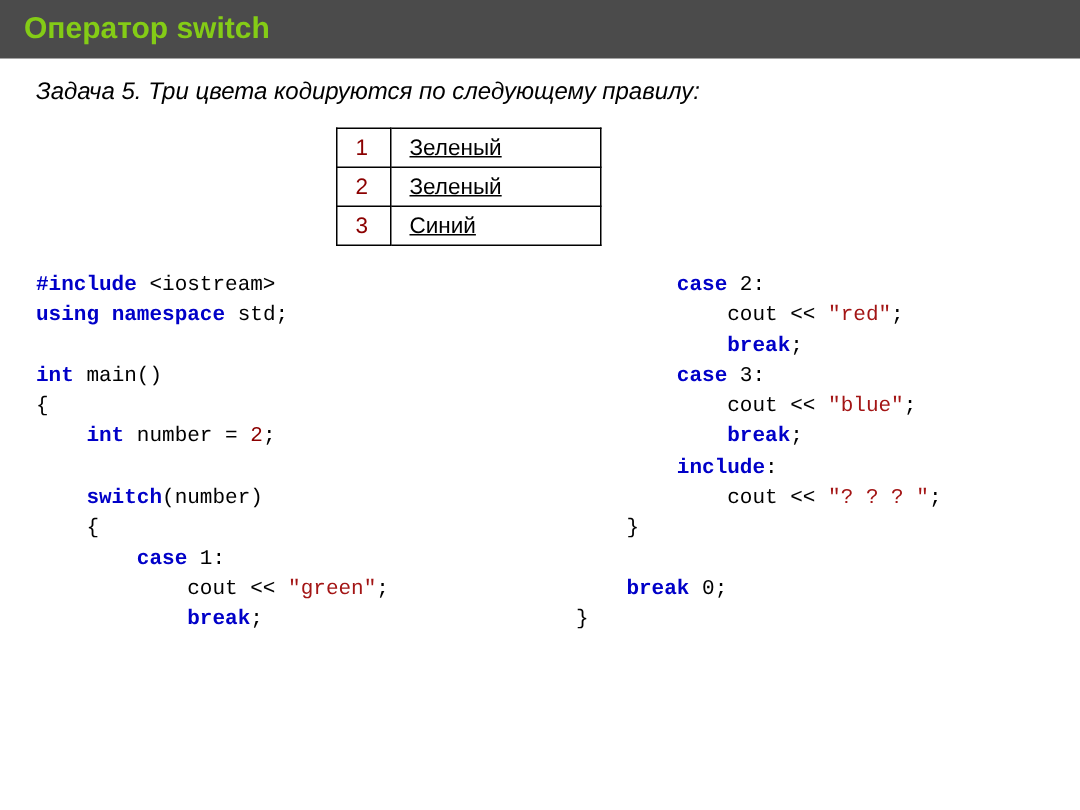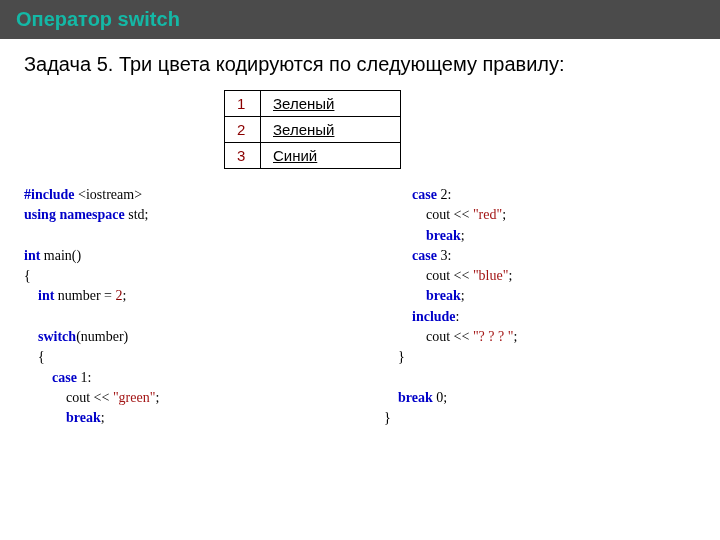--- a/index.html
+++ b/index.html
@@ -5,52 +5,53 @@
   * { margin: 0; padding: 0; box-sizing: border-box; }
   body {
     width: 720px;
     height: 540px;
     font-family: Arial, sans-serif;
     background: #ffffff;
     color: #000000;
   }
   .header {
     background: #4b4b4b;
-    color: #14b8a6;
+    color: #84cc16;
     padding: 8px 16px;
     font-size: 20px;
     font-weight: bold;
   }
   .content {
     padding: 14px 24px;
   }
   .task-text {
-    font-size: 20px;
+    font-size: 16px;
     margin-bottom: 14px;
+    font-style: italic;
   }
   .color-table {
     border-collapse: collapse;
     margin: 0 0 16px 200px;
   }
   .color-table td {
     border: 1.5px solid #000;
     padding: 4px 12px;
     font-size: 15px;
   }
   .color-table td.num {
     width: 36px;
     text-align: left;
   }
   .color-table td.name {
     width: 140px;
     text-decoration: underline;
   }
   .code-area {
     display: flex;
-    font-family: Liberation Serif, serif;
+    font-family: Liberation Mono, monospace;
     font-size: 14px;
     line-height: 1.45;
     white-space: pre;
   }
   .code-col-left { flex: 0 0 360px; }
   .code-col-right { flex: 1; }
   .kw { color: #0000c8; font-weight: bold; }
   .str { color: #a31515; }
   .num { color: #8b0000; }
 </style>

